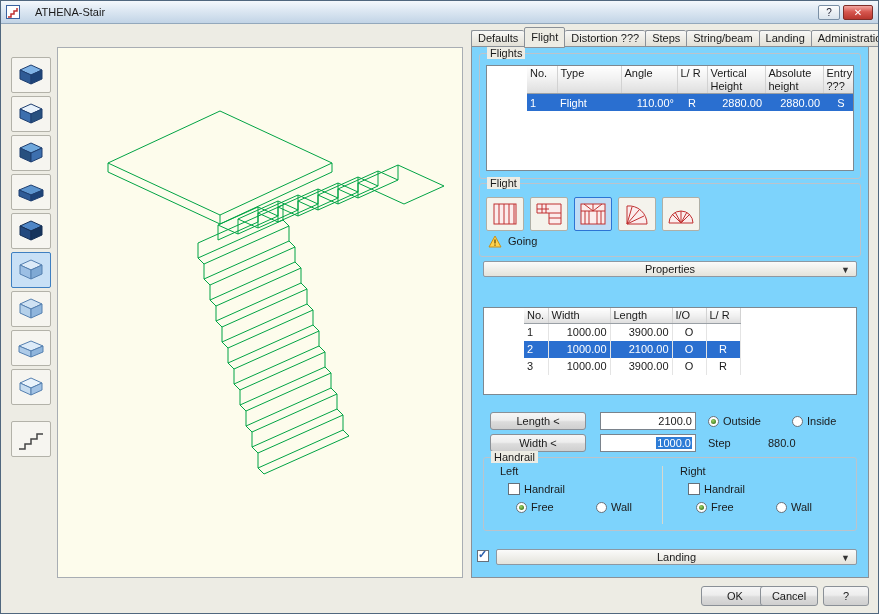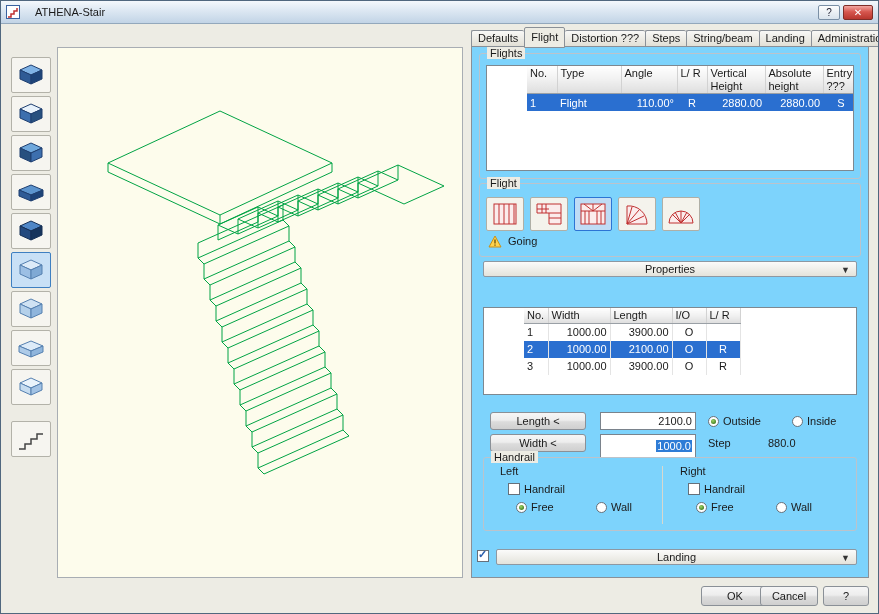--- a/index.html
+++ b/index.html
@@ -299,21 +299,21 @@
       <span>2100.0</span>
     </div>
     <span class="abs" style="left:236px;top:368px">
       <span class="radio checked"></span><span class="lbl">Outside</span>
     </span>
     <span class="abs" style="left:320px;top:368px">
       <span class="radio"></span><span class="lbl">Inside</span>
     </span>
 
     <div class="btn abs" style="left:18px;top:387px;width:96px;height:18px">Width &lt;</div>
-    <div class="valuebox" style="left:128px;top:387px;width:96px;height:24px">
+    <div class="valuebox" style="left:128px;top:387px;width:96px;height:18px">
       <span class="sel-text">1000.0</span>
     </div>
     <span class="abs" style="left:236px;top:390px">Step</span>
     <span class="abs" style="left:296px;top:390px">880.0</span>
 
     <div class="groupbox" style="left:11px;top:410px;width:374px;height:74px">
       <span class="gb-label">Handrail</span>
       <div class="abs" style="left:178px;top:8px;bottom:6px;border-left:1px solid #D8D8CE"></div>
     </div>
     <span class="abs" style="left:28px;top:418px">Left</span>

